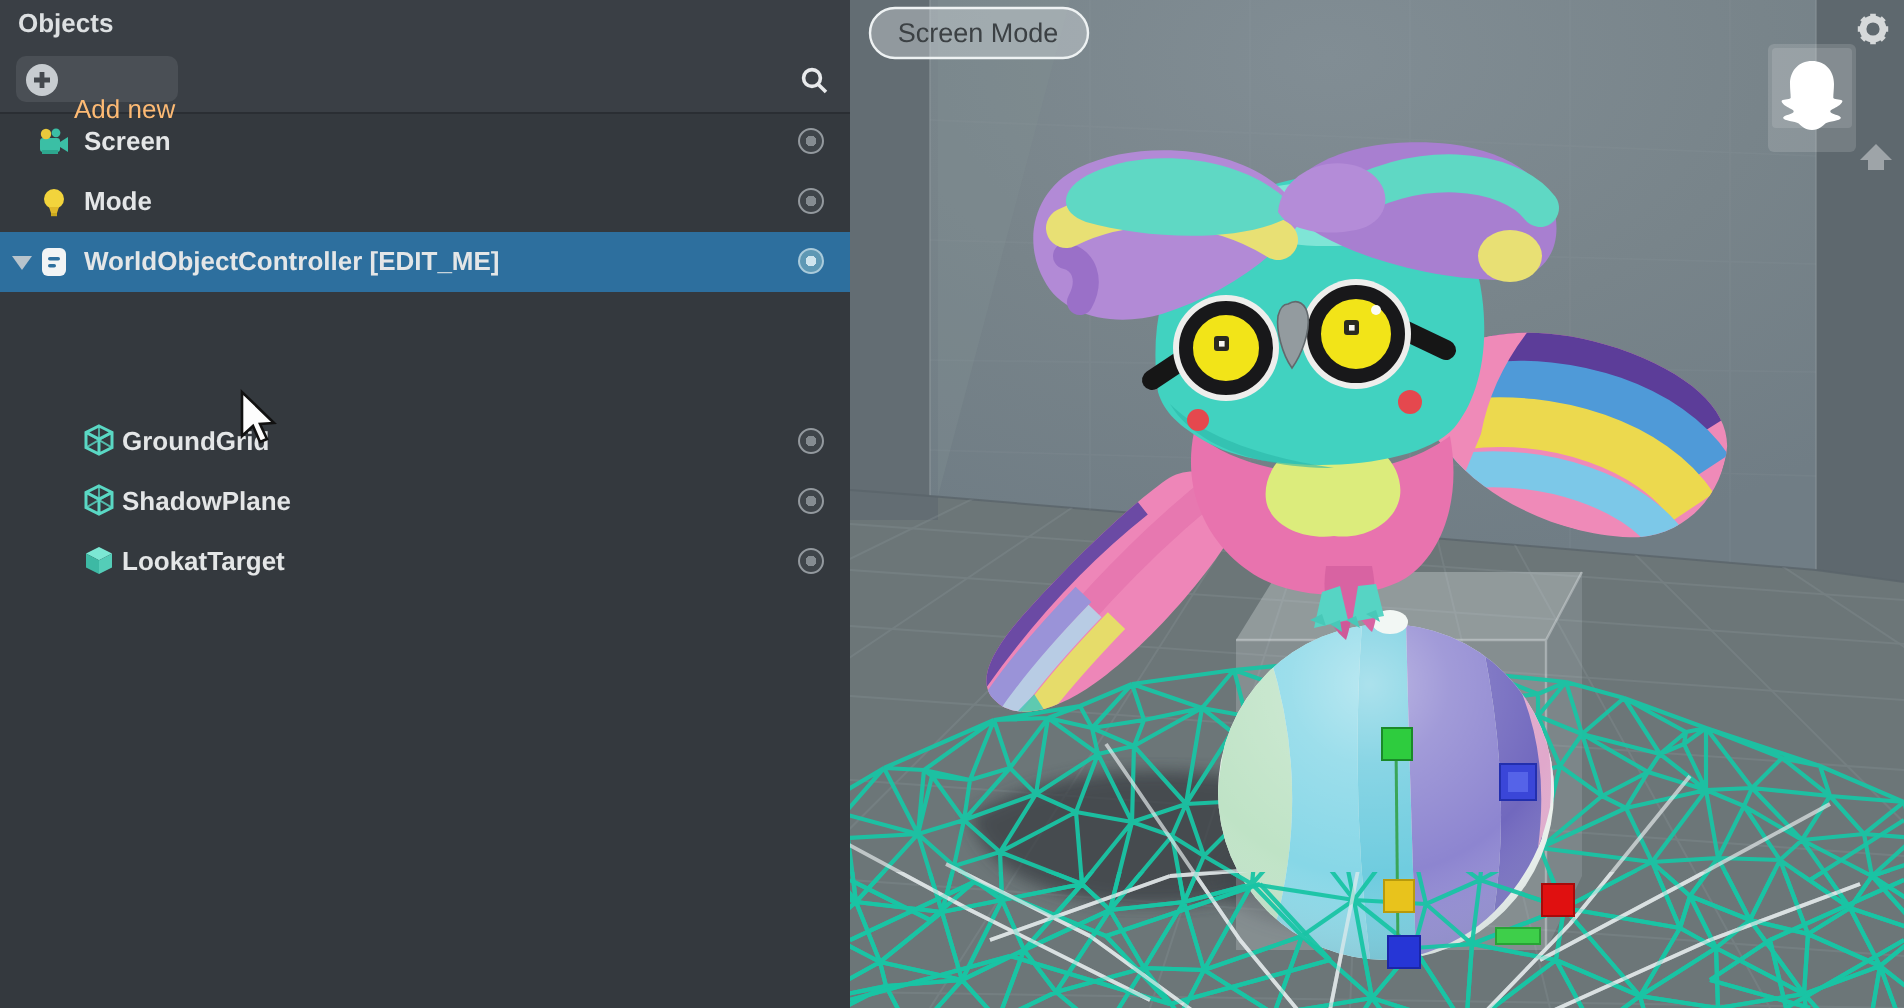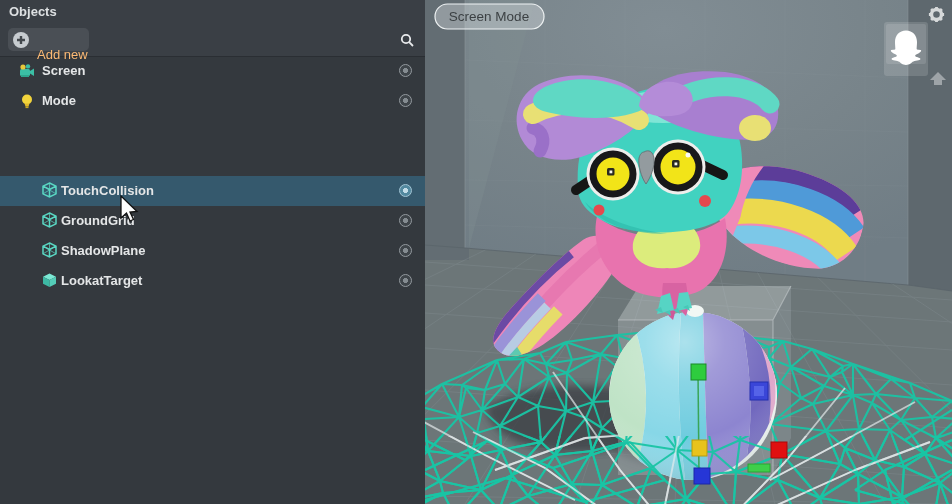--- a/index.html
+++ b/index.html
@@ -227,27 +227,31 @@
 </div>
 <div class="row" style="top:86px">
  <svg width="16" height="16" style="position:absolute;left:19px;top:7px">
         <circle cx="8" cy="6.5" r="5" fill="#f2d43c"></circle>
         <path d="M5.5 10.5 h5 l-1 3 h-3 Z" fill="#e0b92a"></path>
         <rect x="6.5" y="13.5" width="3" height="1.6" fill="#caa81e"></rect>
       </svg>
  <div class="rtxt" style="left:42px">Mode</div>
       <div class="vis"></div>
 </div>
-<div class="row" style="top:176px;background:#35596d">
- <svg width="17" height="17" style="position:absolute;left:41px;top:6px" viewBox="0 0 17 17">
-        <path d="M8.5 1 L15 4.2 V11.8 L8.5 15 L2 11.8 V4.2 Z M2 4.2 L8.5 7.5 L15 4.2 M8.5 7.5 V15" fill="none" stroke="#5ad8c4" stroke-width="1.5"></path>
-        <path d="M2 4.2 L15 11.8 M15 4.2 L2 11.8 M8.5 1 L8.5 7.5" fill="none" stroke="#5ad8c4" stroke-width="0.9" opacity="0.8"></path>
-      </svg>
- <div class="rtxt" style="left:61px">TouchCollision</div>
-      <div class="vis" style="border-color:#a3c6d6;background:radial-gradient(circle at 50% 50%, #c4dde8 0 2.6px, #53899f 2.7px)"></div>
+<div class="row" style="top:116px;background:#2d6f9e">
+ <svg width="12" height="9" style="position:absolute;left:5px;top:11px">
+        <path d="M1 1 L11 1 L6 8 Z" fill="#b8c4cc"></path>
+      </svg>
+ <svg width="16" height="16" style="position:absolute;left:19px;top:7px">
+        <rect x="2" y="1" width="12" height="14" rx="3" fill="#f2f4f5"></rect>
+        <rect x="5" y="5.5" width="6" height="1.8" rx="0.9" fill="#2d6f9e"></rect>
+        <rect x="5" y="9" width="4" height="1.8" rx="0.9" fill="#2d6f9e"></rect>
+      </svg>
+ <div class="rtxt" style="left:42px">WorldObjectController [EDIT_ME]</div>
+      <div class="vis" style="border-color:#aacbdb;background:radial-gradient(circle at 50% 50%, #cfe5ee 0 2.6px, #5e98b4 2.7px)"></div>
 </div>
 <div class="row" style="top:206px">
  <svg width="17" height="17" style="position:absolute;left:41px;top:6px" viewBox="0 0 17 17">
         <path d="M8.5 1 L15 4.2 V11.8 L8.5 15 L2 11.8 V4.2 Z M2 4.2 L8.5 7.5 L15 4.2 M8.5 7.5 V15" fill="none" stroke="#5ad8c4" stroke-width="1.5"></path>
         <path d="M2 4.2 L15 11.8 M15 4.2 L2 11.8 M8.5 1 L8.5 7.5" fill="none" stroke="#5ad8c4" stroke-width="0.9" opacity="0.8"></path>
       </svg>
  <div class="rtxt" style="left:61px">GroundGrid</div>
       <div class="vis"></div>
 </div>
 <div class="row" style="top:266px">

